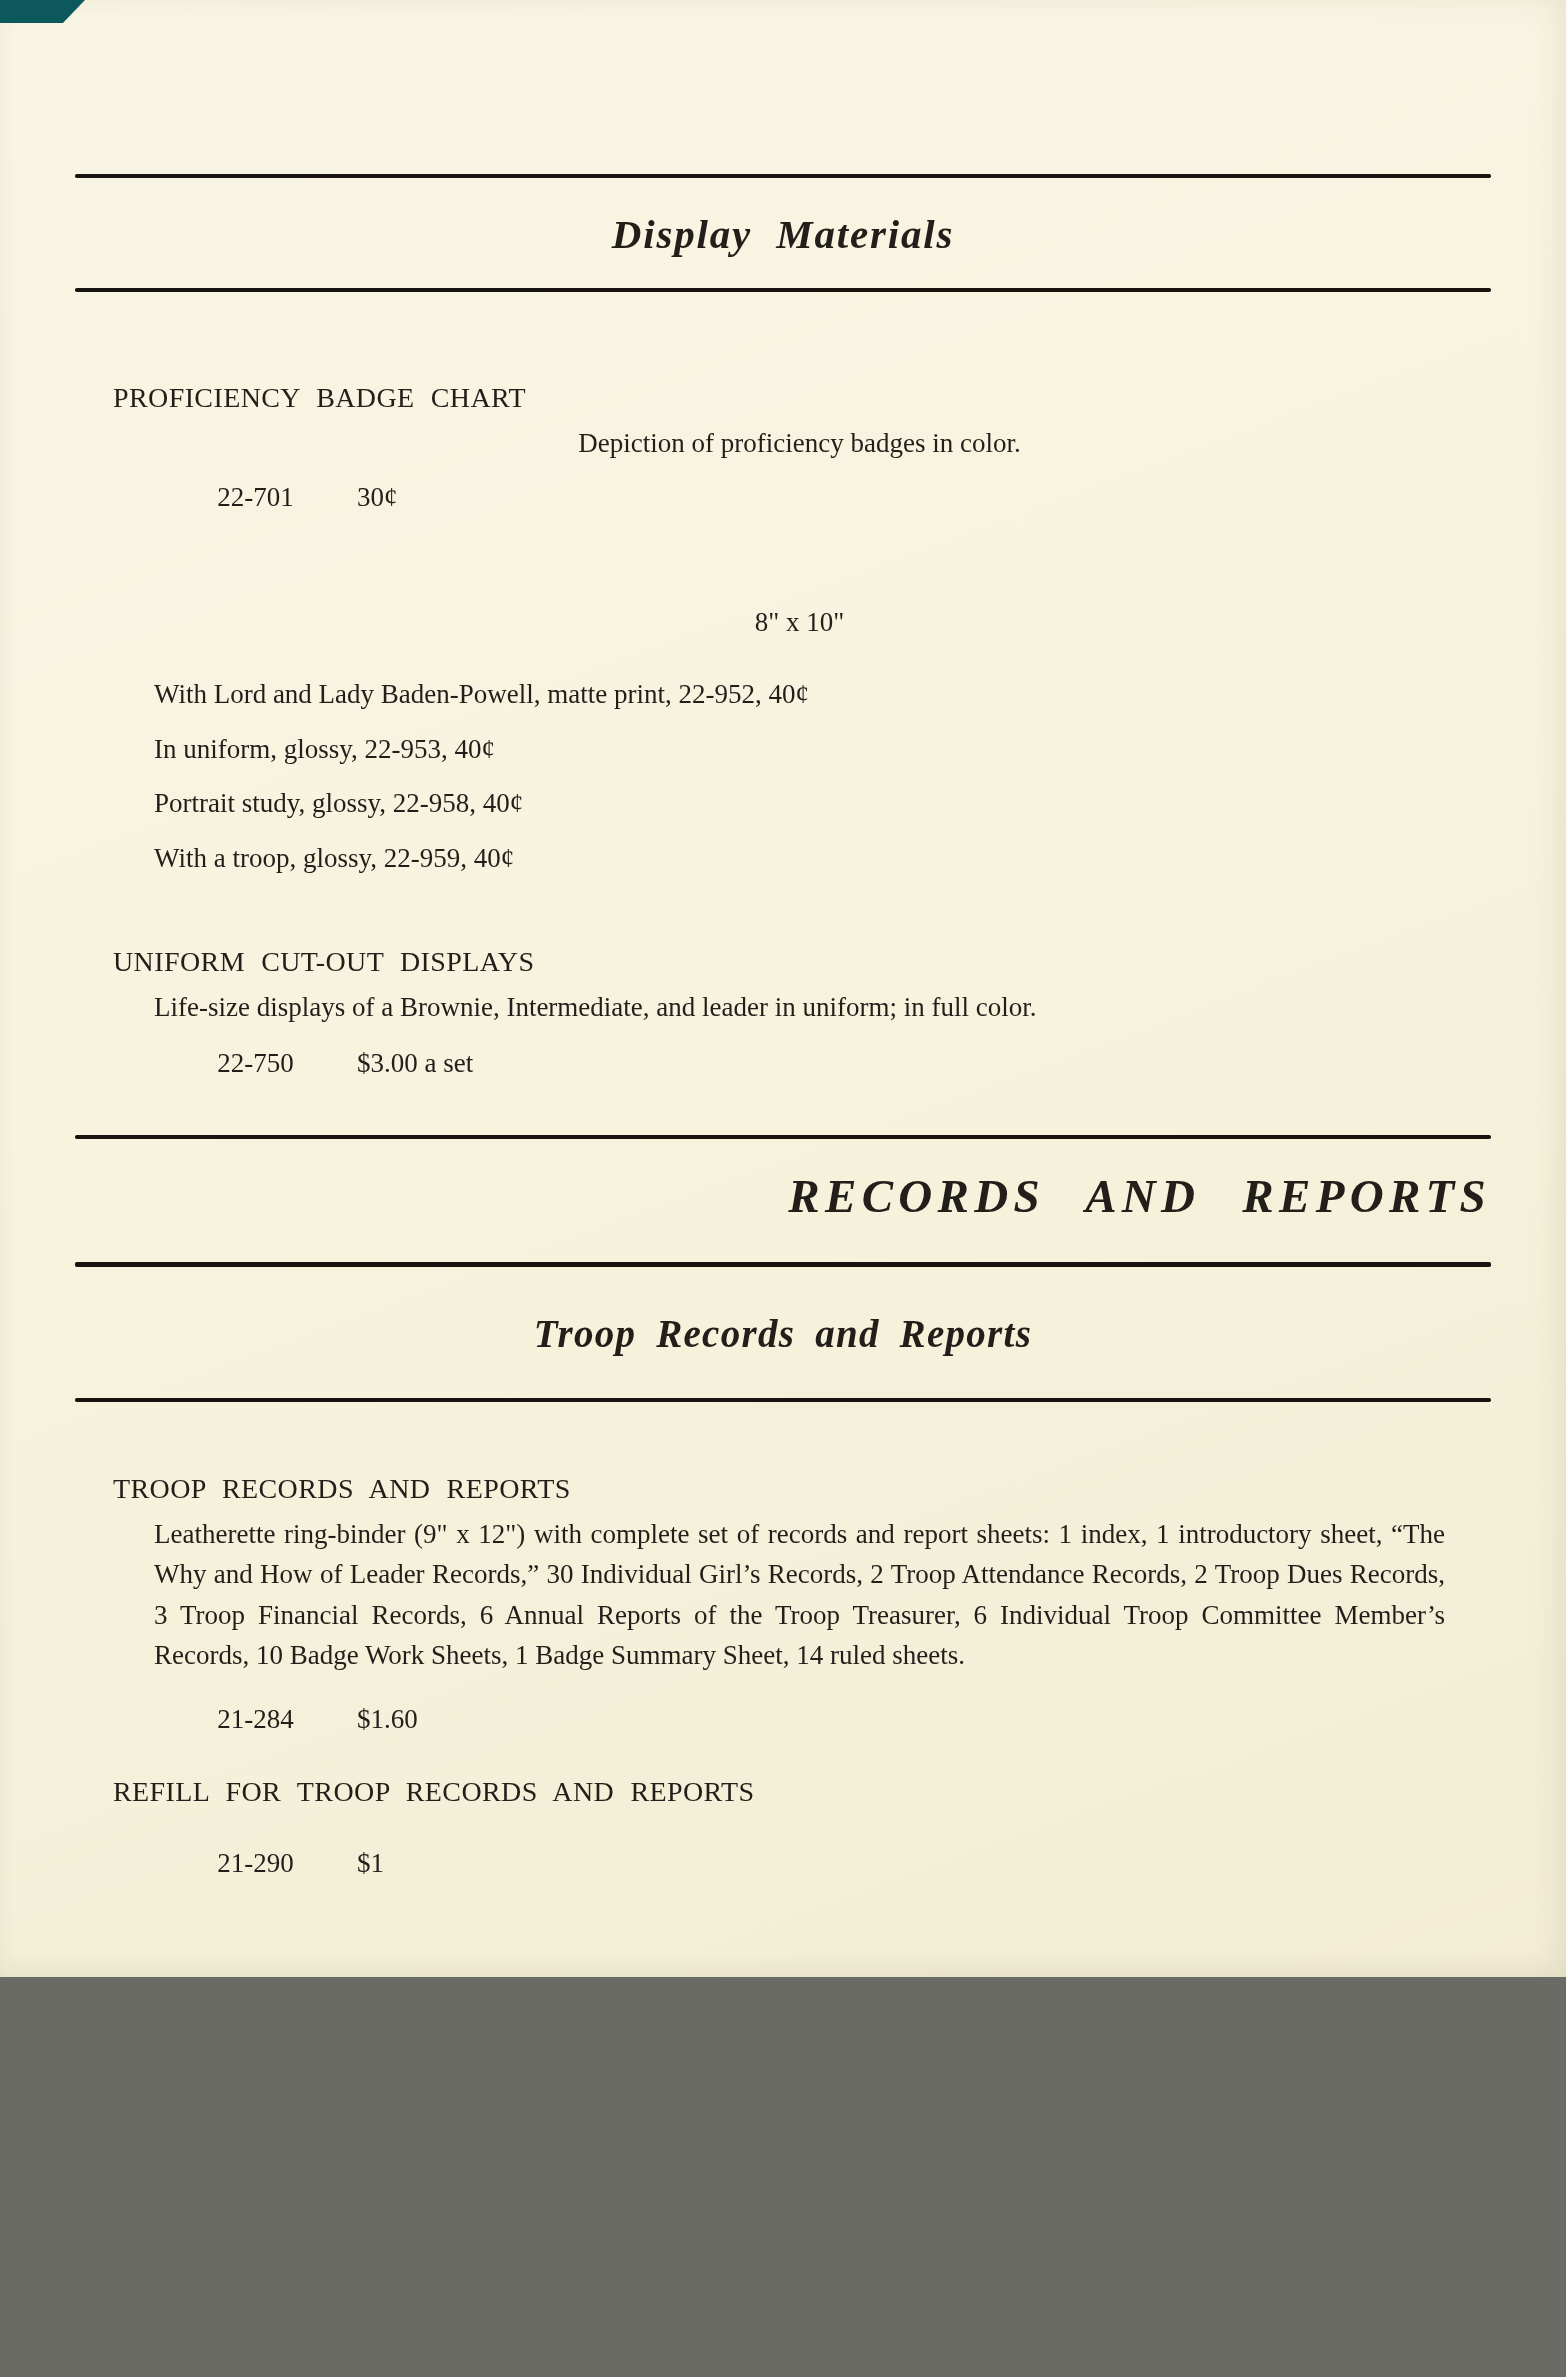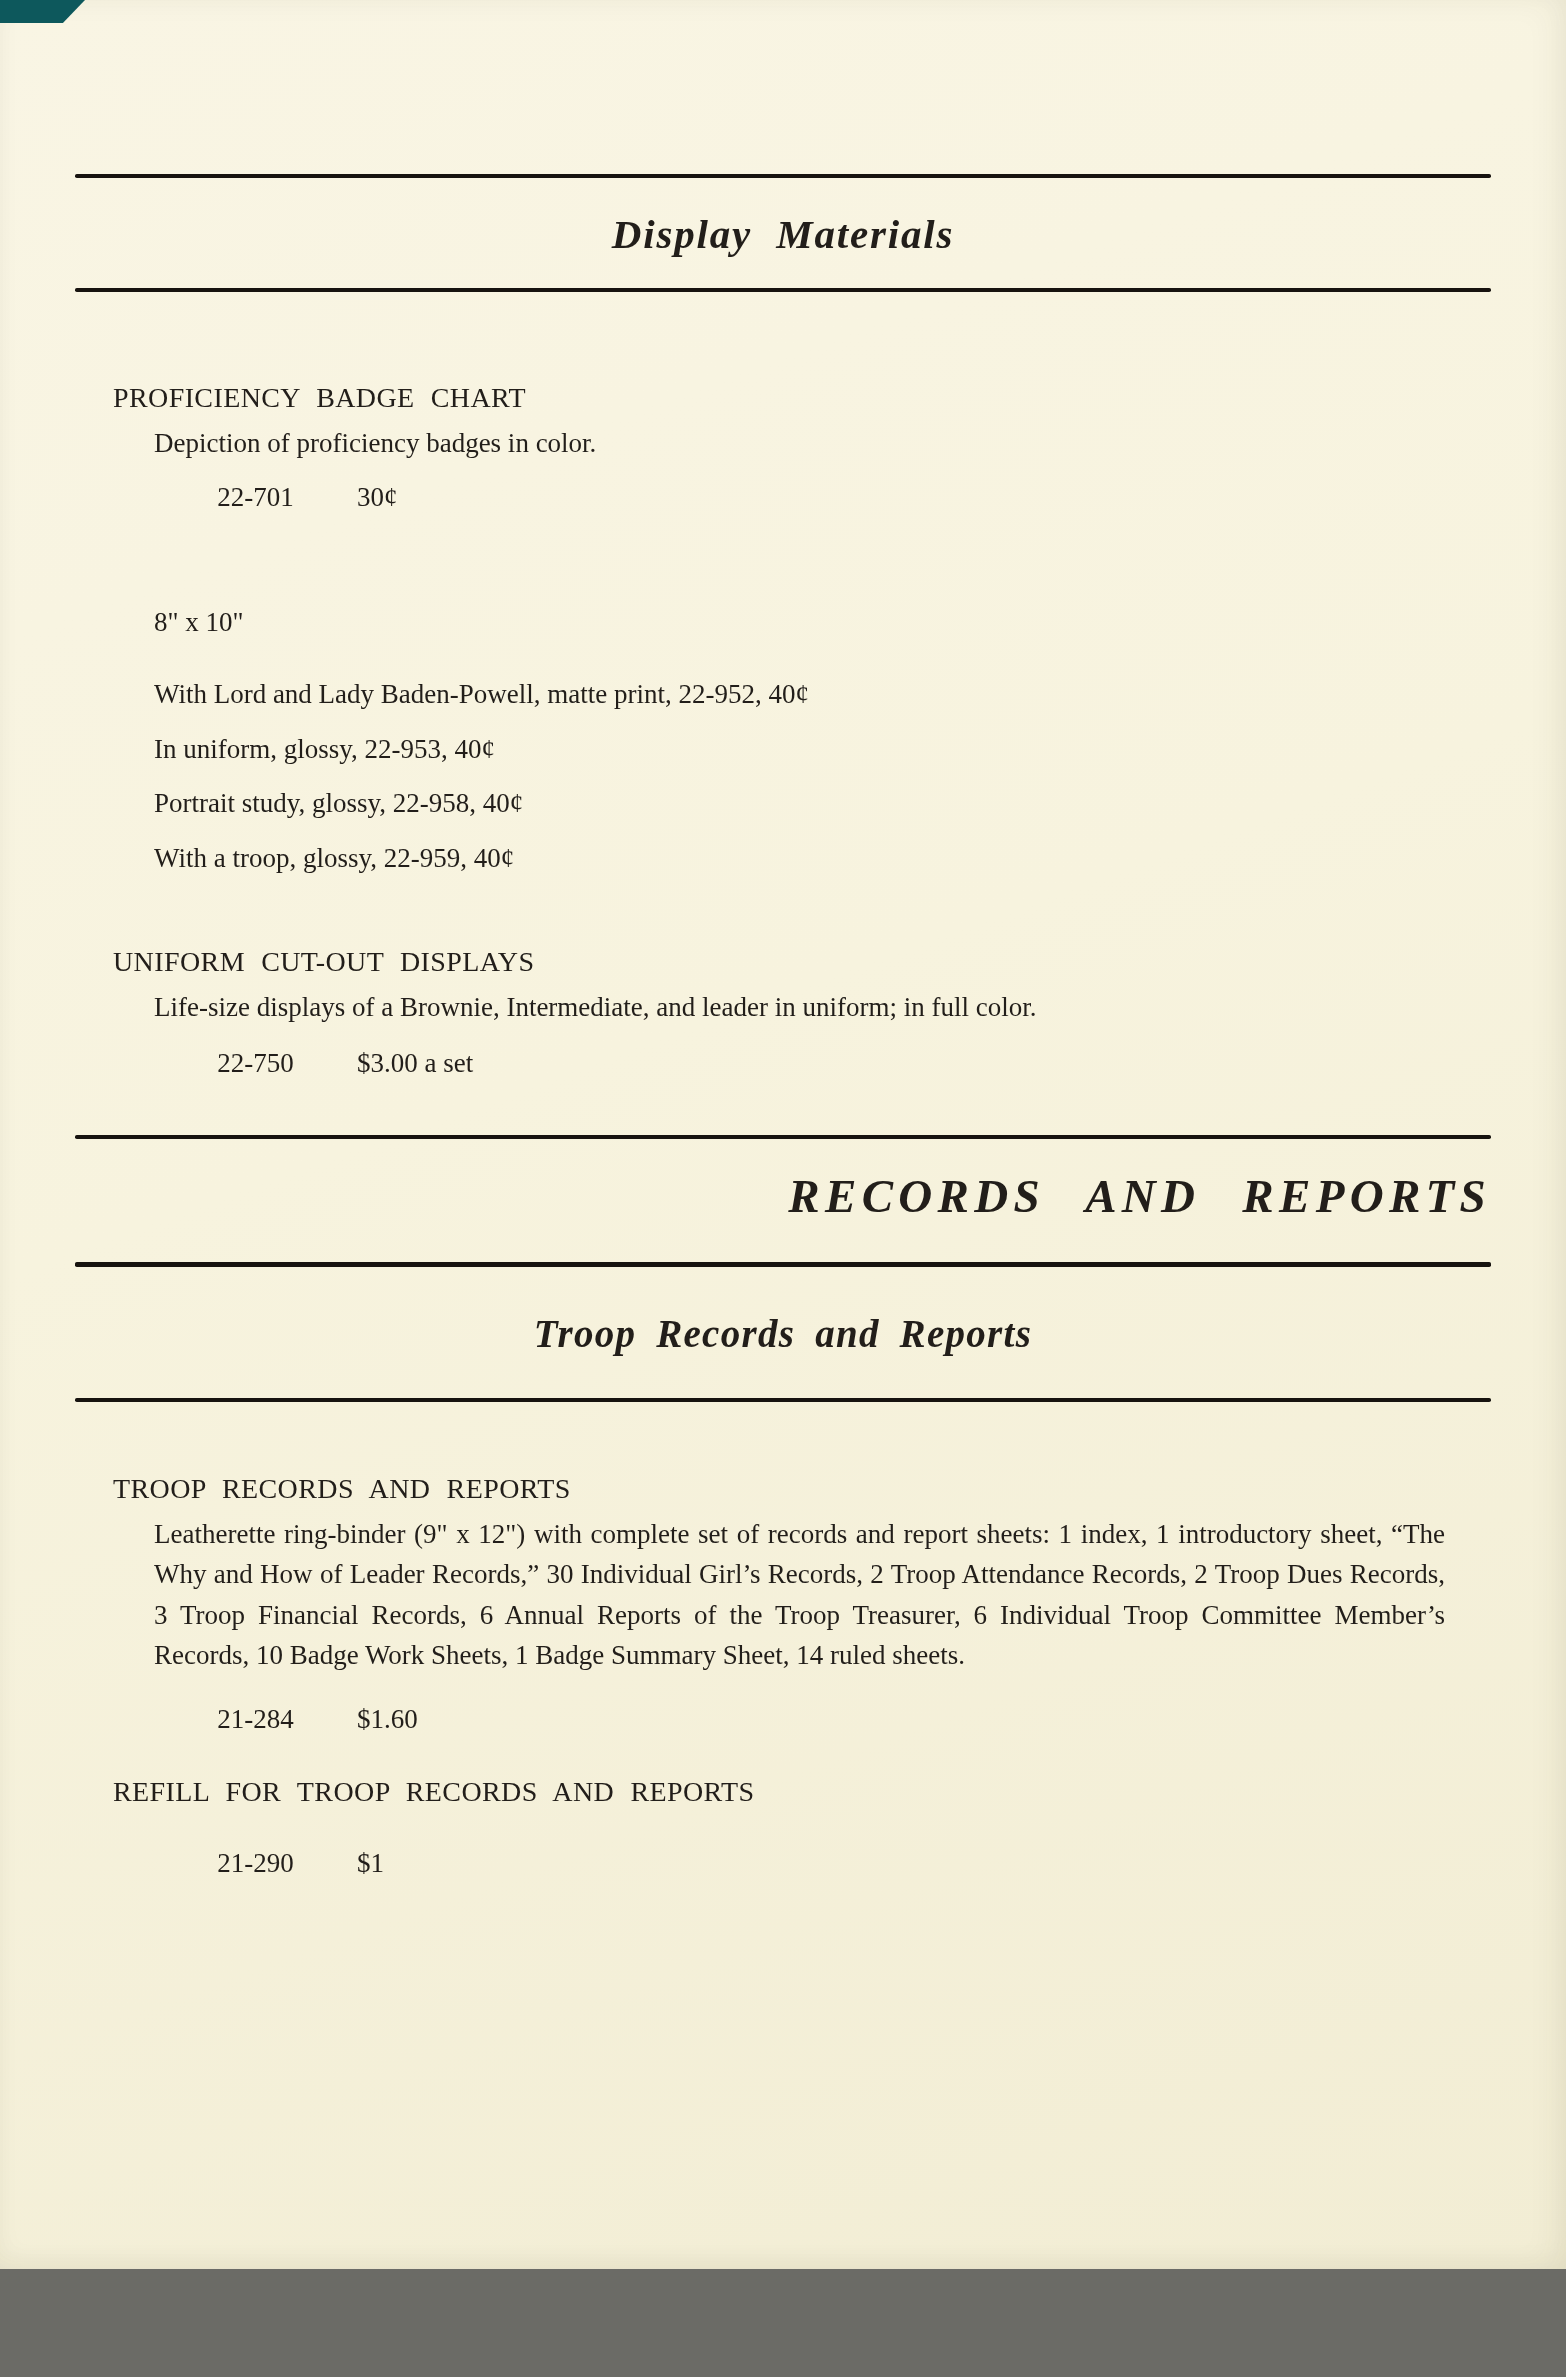--- a/index.html
+++ b/index.html
@@ -1,21 +1,21 @@
 <!DOCTYPE html>
 <html style="font-size:14px"><head>
 <meta charset="utf-8">
 <style>
   * { margin: 0; padding: 0; box-sizing: border-box; }
   html, body { background: #6b6b66; }
 
   .page {
     position: relative;
     width: 1566px;
-    height: 2269px;
+    height: 1977px;
     margin: 0 auto;
     background: linear-gradient(160deg, #f9f5e4 0%, #f7f3de 45%, #f2edd4 100%);
     box-shadow: inset -12.3px 0 30px rgba(60,50,20,0.05), inset 0 -8.8px 25px rgba(60,50,20,0.04);
     color: #221e1a;
     font-family: "Liberation Serif", "DejaVu Serif", serif;
     overflow: hidden;
   }
 
   .teal-corner {
     position: absolute;
@@ -72,20 +72,21 @@
     letter-spacing: 0.4px;
     word-spacing: 8.8px;
     margin: 0 0 8.8px 38px;
   }
 
   .item-body {
     margin-left: 79px;
     margin-right: 46px;
     font-size: 27px;
     line-height: 1.5;
+    text-align: center;
   }
   .justify { text-align: justify; }
 
   .photo-line {
     margin: 0 46px 14px 79px;
     font-size: 27px;
     line-height: 1.5;
   }
   .size-line { margin-bottom: 32px; }
 

